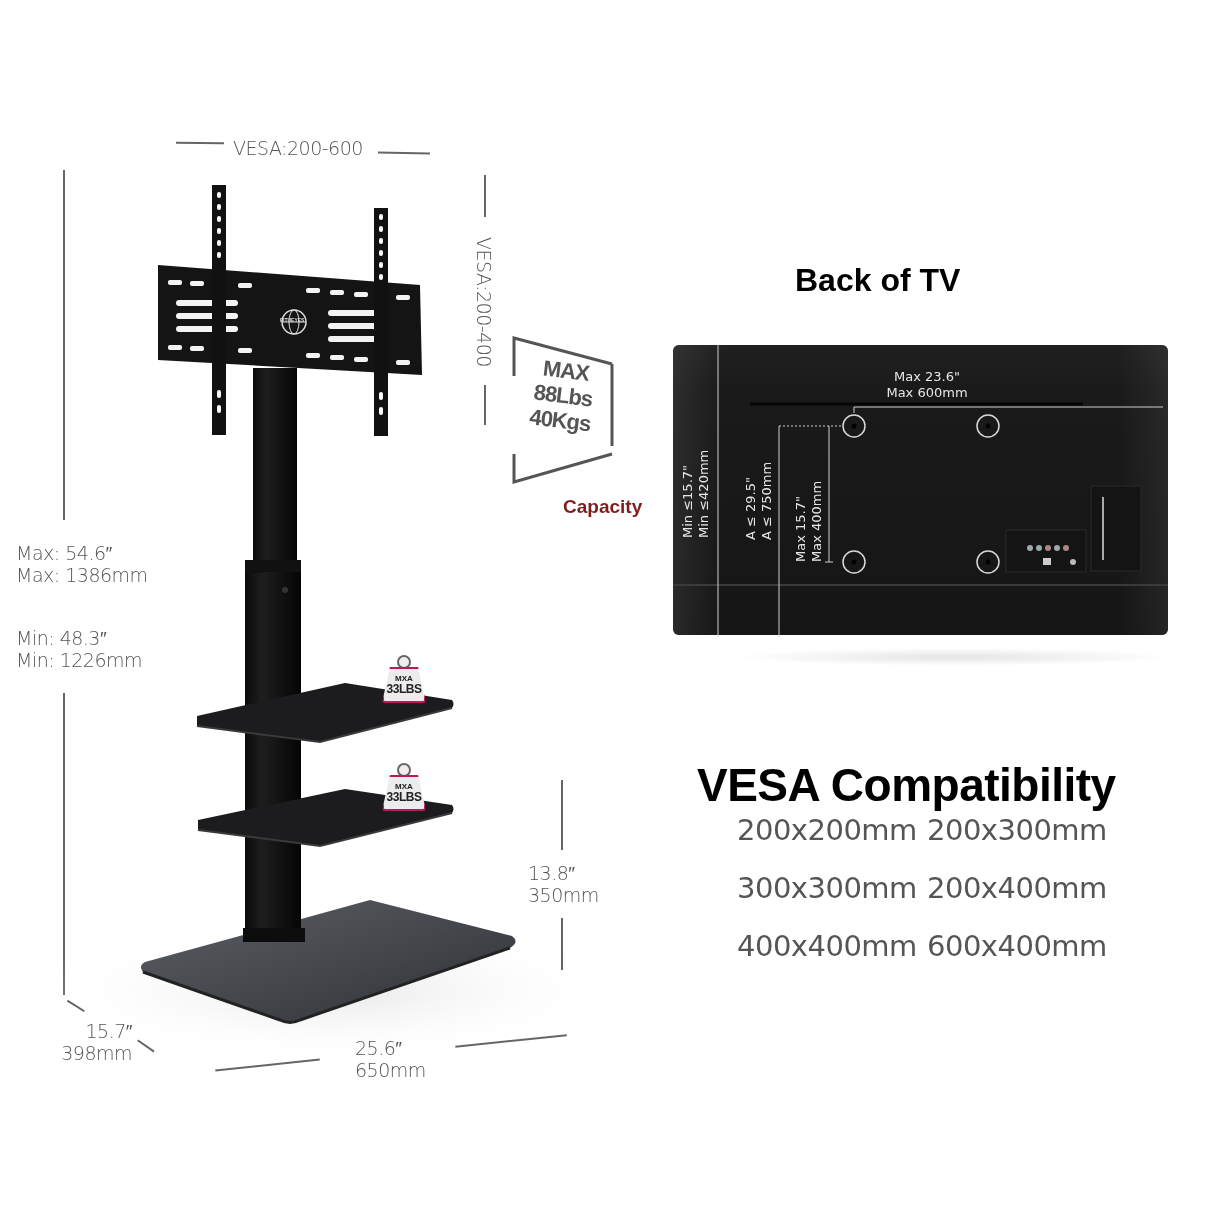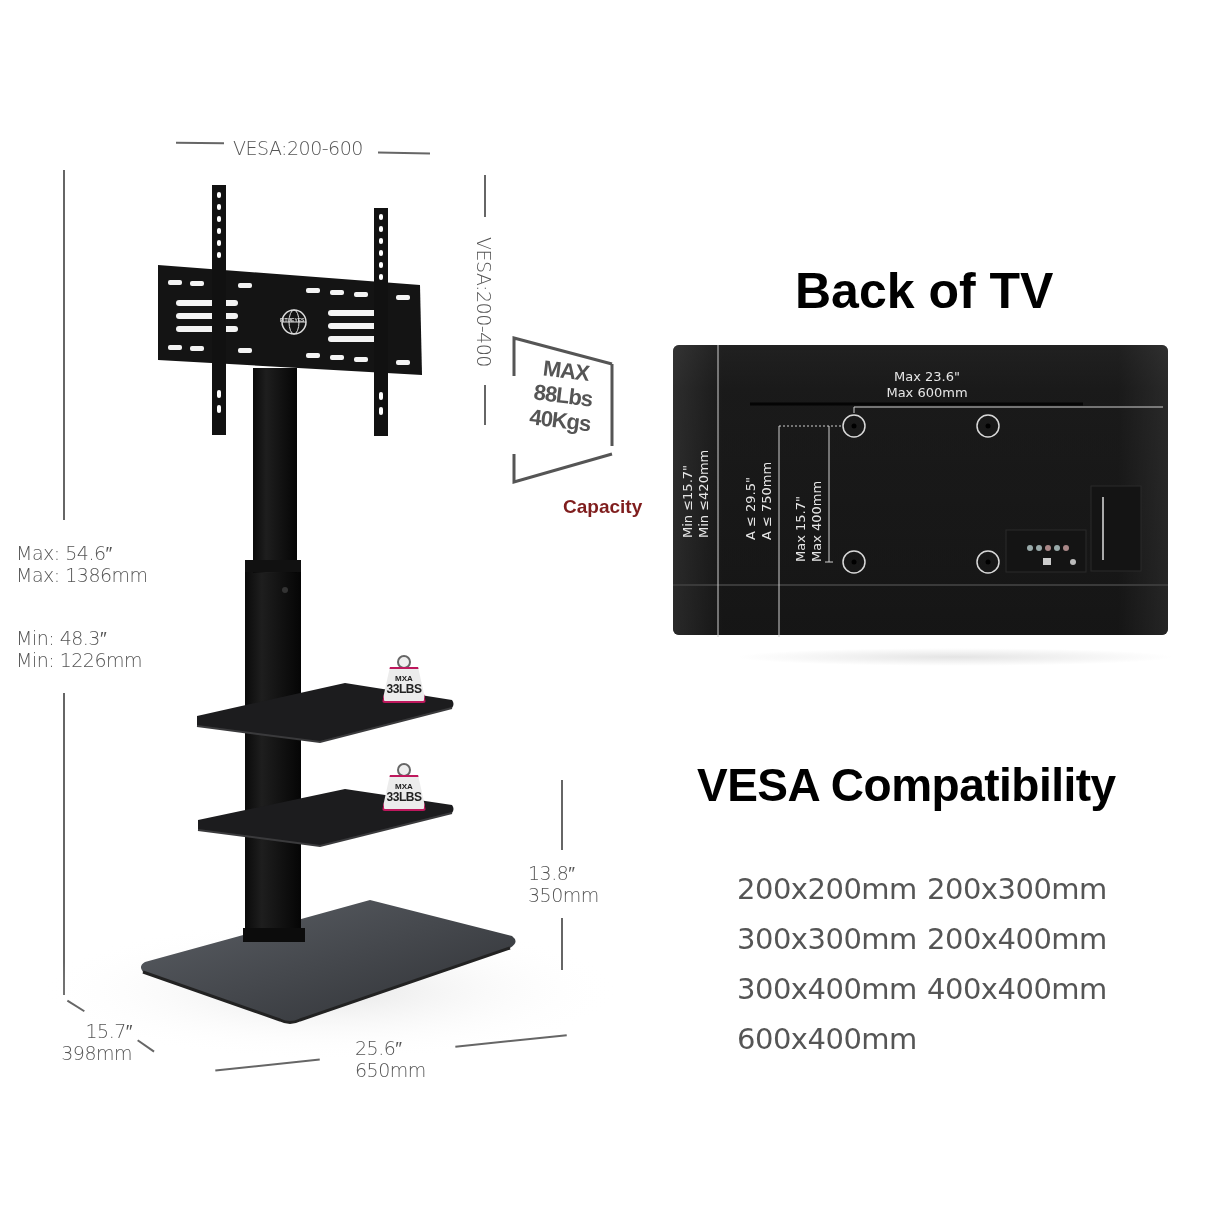--- a/index.html
+++ b/index.html
@@ -2,21 +2,21 @@
 <html><head>
 <meta charset="utf-8">
 <style>
   * { box-sizing: border-box; margin: 0; padding: 0; }
   html, body { width: 1214px; height: 1214px; background: #ffffff; overflow: hidden; }
   body { position: relative; font-family: "DejaVu Sans", sans-serif; color: #555; }
   .abs { position: absolute; }
   .dim-text { font-family: "DejaVu Sans", sans-serif; color: #555; font-size: 19px; line-height: 22px; font-weight: 300; letter-spacing: -0.5px; }
   .dim-line { position: absolute; background: #666; }
   .heading { font-family: "Liberation Sans", sans-serif; font-weight: bold; color: #000; position: absolute; white-space: nowrap; }
-  .vesa-grid { position: absolute; left: 737px; top: 868px; display: grid; grid-template-columns: 190px 190px; row-gap: 8px; font-family: "DejaVu Sans", sans-serif; color: #555; font-size: 29px; line-height: 42px; letter-spacing: -0.5px; }
+  .vesa-grid { position: absolute; left: 737px; top: 809px; display: grid; grid-template-columns: 190px 190px; row-gap: 16px; font-family: "DejaVu Sans", sans-serif; color: #555; font-size: 29px; line-height: 42px; letter-spacing: -0.5px; }
   .rot { transform-origin: left top; white-space: nowrap; }
   svg { position: absolute; overflow: visible; }
   .weight-tag { position: absolute; width: 44px; height: 50px; }
   .weight-tag .ring { position: absolute; left: 15px; top: 0; width: 14px; height: 14px; border: 2px solid #666; border-radius: 50%; background: #eee; }
   .weight-tag .body { position: absolute; left: 0; top: 12px; width: 44px; height: 36px; background: #ececec; border: 2px solid #be185d; border-radius: 6px 6px 3px 3px; clip-path: polygon(18% 0, 82% 0, 100% 100%, 0 100%); text-align: center; font-family: "Liberation Sans", sans-serif; font-weight: bold; color: #222; }
   .weight-tag .t1 { font-size: 8px; margin-top: 5px; line-height: 9px; }
   .weight-tag .t2 { font-size: 12px; line-height: 13px; letter-spacing: -0.5px; }
 </style>
 </head>
 <body>
@@ -167,21 +167,21 @@
 </div>
 <div class="dim-line" style="left:136px;top:1045px;width:20px;height:1.5px;transform:rotate(35deg);"></div>
 
 <div class="dim-line" style="left:215px;top:1064px;width:105px;height:1.5px;transform:rotate(-6deg);"></div>
 <div class="abs dim-text" style="left:355px;top:1037px;width:80px;">
   <div>25.6″</div>
   <div>650mm</div>
 </div>
 <div class="dim-line" style="left:455px;top:1040px;width:112px;height:1.5px;transform:rotate(-6deg);"></div>
 
-<div class="heading" style="left:795px;top:262px;font-size:50px;">Back of TV</div>
+<div class="heading" style="left:795px;top:262px;font-size:32px;">Back of TV</div>
 
 <div class="abs" style="left:735px;top:648px;width:440px;height:18px;background:radial-gradient(ellipse at center,#e4e4e4 0%,rgba(255,255,255,0) 70%);"></div>
 
 <svg style="left:673px;top:345px;" width="495" height="292" viewBox="0 0 495 292">
   <defs>
     <linearGradient id="tvGrad" x1="0" y1="0" x2="0" y2="1">
       <stop offset="0" stop-color="#2a2a2a"></stop>
       <stop offset="0.15" stop-color="#1a1a1a"></stop>
       <stop offset="1" stop-color="#0f0f0f"></stop>
     </linearGradient>
@@ -252,16 +252,15 @@
   <div>Min ≤420mm</div>
 </div>
 
 <div class="heading" style="left:697px;top:758px;font-size:46px;letter-spacing:-0.5px;">VESA Compatibility</div>
 
 <div class="vesa-grid">
   <div>200x200mm</div>
   <div>200x300mm</div>
   <div>300x300mm</div>
   <div>200x400mm</div>
-  <div>300x400mm</div>
   <div>400x400mm</div>
   <div>600x400mm</div>
 </div>
 
 </body></html>

